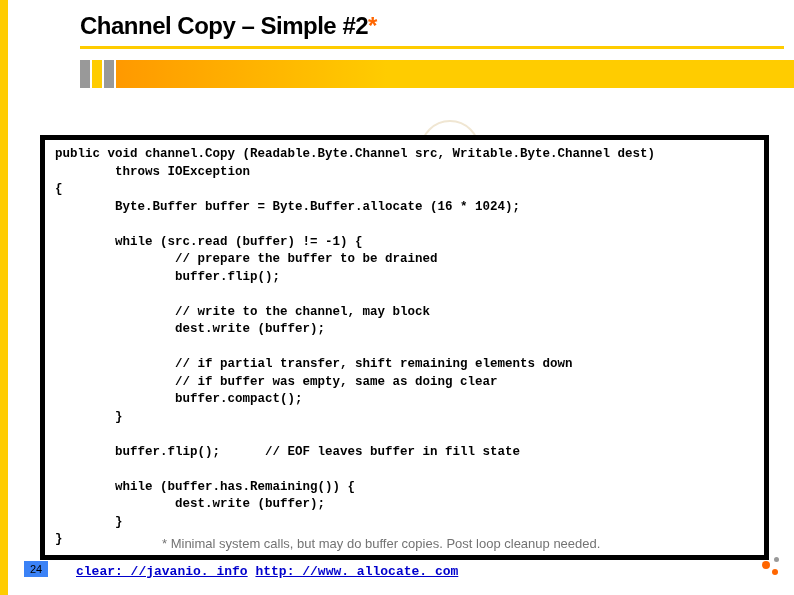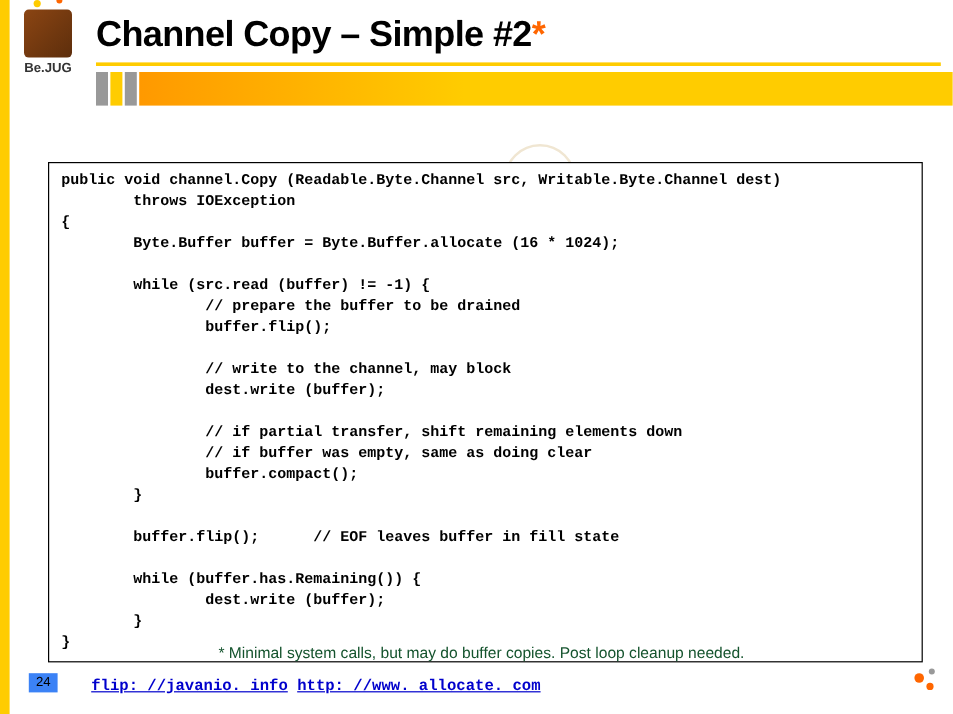--- a/index.html
+++ b/index.html
@@ -5,54 +5,50 @@
 * { margin: 0; padding: 0; box-sizing: border-box; }
 body { width: 794px; height: 595px; font-family: Arial, sans-serif; background: #fff; position: relative; overflow: hidden; }
 .slide { width: 100%; height: 100%; position: relative; }
 .left-stripe { position: absolute; left: 0; top: 0; width: 8px; height: 100%; background: #ffcc00; }
 .logo-box { position: absolute; left: 10px; top: 8px; width: 60px; height: 80px; display: flex; flex-direction: column; align-items: center; }
 .logo-cube { width: 40px; height: 40px; background: linear-gradient(135deg, #8b4513 0%, #5d2e0c 100%); border-radius: 4px; position: relative; }
 .logo-cube::before { content: ''; position: absolute; top: -8px; left: 8px; width: 6px; height: 6px; background: #ffcc00; border-radius: 50%; }
 .logo-cube::after { content: ''; position: absolute; top: -10px; right: 8px; width: 5px; height: 5px; background: #ff6600; border-radius: 50%; }
 .logo-text { font-size: 11px; color: #333; margin-top: 3px; font-weight: bold; }
 .title-area { position: absolute; left: 80px; top: 12px; right: 10px; }
-.title { font-size: 30px; font-weight: 900; color: #000; font-family: 'Arial Black', Arial, sans-serif; letter-spacing: -0.5px; }
+.title { font-size: 24px; font-weight: 900; color: #000; font-family: 'Arial Black', Arial, sans-serif; letter-spacing: -0.5px; }
 .title-star { color: #ff6600; }
 .title-underline { height: 3px; background: #ffcc00; margin-top: 6px; width: 100%; }
 .color-bars { position: absolute; left: 80px; top: 60px; right: 0; height: 28px; display: flex; }
 .bar-gray { flex: 0 0 10px; background: #999; }
 .bar-yellow { flex: 0 0 10px; background: #ffcc00; }
 .bar-gap { flex: 0 0 2px; }
 .bar-orange { flex: 1; background: linear-gradient(90deg, #ff9900 0%, #ffcc00 40%, #ffcc00 100%); }
-.code-box { position: absolute; left: 40px; top: 135px; right: 25px; border: 1px solid #000000; padding: 6px 10px; font-family: 'Courier New', monospace; font-size: 12.5px; font-weight: bold; line-height: 1.4; background: #fff; }
+.code-box { position: absolute; left: 40px; top: 135px; right: 25px; border: 5px solid #000000; padding: 6px 10px; font-family: 'Courier New', monospace; font-size: 12.5px; font-weight: bold; line-height: 1.4; background: #fff; }
 .code-box pre { white-space: pre; font-family: inherit; }
 .bg-circle { position: absolute; width: 60px; height: 60px; border: 2px solid #f0e6d2; border-radius: 50%; z-index: -1; }
 .circle1 { top: 120px; left: 420px; }
 .circle2 { bottom: 70px; left: 430px; width: 50px; height: 50px; }
-.footnote { position: absolute; left: 182px; bottom: 44px; font-size: 13px; color: #14532d; }
+.footnote { position: absolute; left: 162px; bottom: 44px; font-size: 13px; color: #737373; }
 .page-num { position: absolute; left: 24px; bottom: 18px; background: #3b82f6; padding: 2px 6px; font-size: 11px; color: #000; }
 .links { position: absolute; left: 76px; bottom: 16px; font-family: 'Courier New', monospace; font-size: 13px; font-weight: bold; }
 .links a { color: #0000cc; text-decoration: underline; }
 .copyright { position: absolute; right: 50px; bottom: 18px; font-size: 12px; color: #333; }
 .corner-logo { position: absolute; right: 8px; bottom: 8px; width: 30px; height: 30px; }
 .corner-dot { position: absolute; width: 8px; height: 8px; background: #ff6600; border-radius: 50%; }
 .cd1 { top: 4px; left: 6px; }
 .cd2 { top: 12px; left: 16px; width: 6px; height: 6px; }
 .cd3 { top: 0px; left: 18px; width: 5px; height: 5px; background: #999; }
 </style>
 </head>
 <body>
 
 <div class="slide">
   <div class="left-stripe"></div>
 
-  <div class="logo-box">
-    <div class="logo-cube"></div>
-    <div class="logo-text">Be.JUG</div>
-  </div>
 
   <div class="title-area">
     <h1 class="title">
       <span>Channel Copy – Simple #2</span><span class="title-star">*</span>
     </h1>
     <div class="title-underline"></div>
   </div>
 
   <div class="color-bars">
     <div class="bar-gray"></div>
@@ -91,21 +87,21 @@
                 dest.write (buffer);
         }
 }</pre>
   </div>
 
   <div class="footnote">* Minimal system calls, but may do buffer copies.  Post loop cleanup needed.</div>
 
   <div class="page-num">24</div>
 
   <div class="links">
-    <a href="#">flip: //javanio. info</a><span>  </span><a href="#">http: //www. allocate. com</a>
+    <a href="#">clear: //javanio. info</a><span>  </span><a href="#">http: //www. allocate. com</a>
   </div>
 
 
   <div class="corner-logo">
     <div class="corner-dot cd1"></div>
     <div class="corner-dot cd2"></div>
     <div class="corner-dot cd3"></div>
   </div>
 </div>
 

